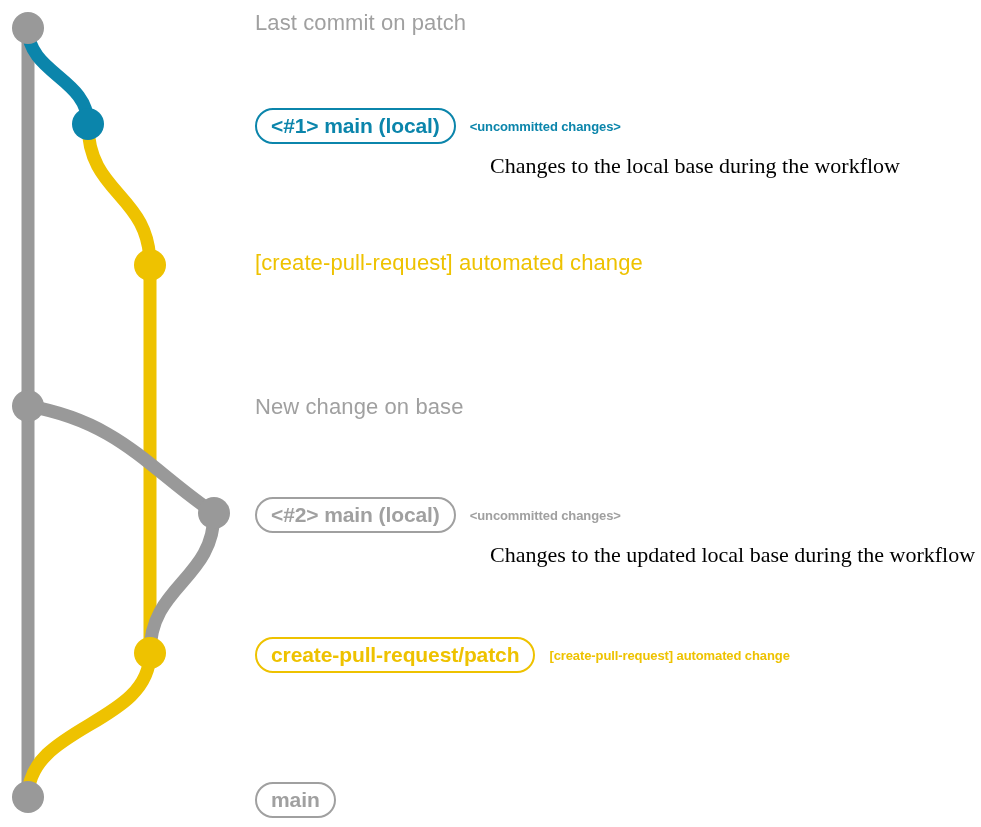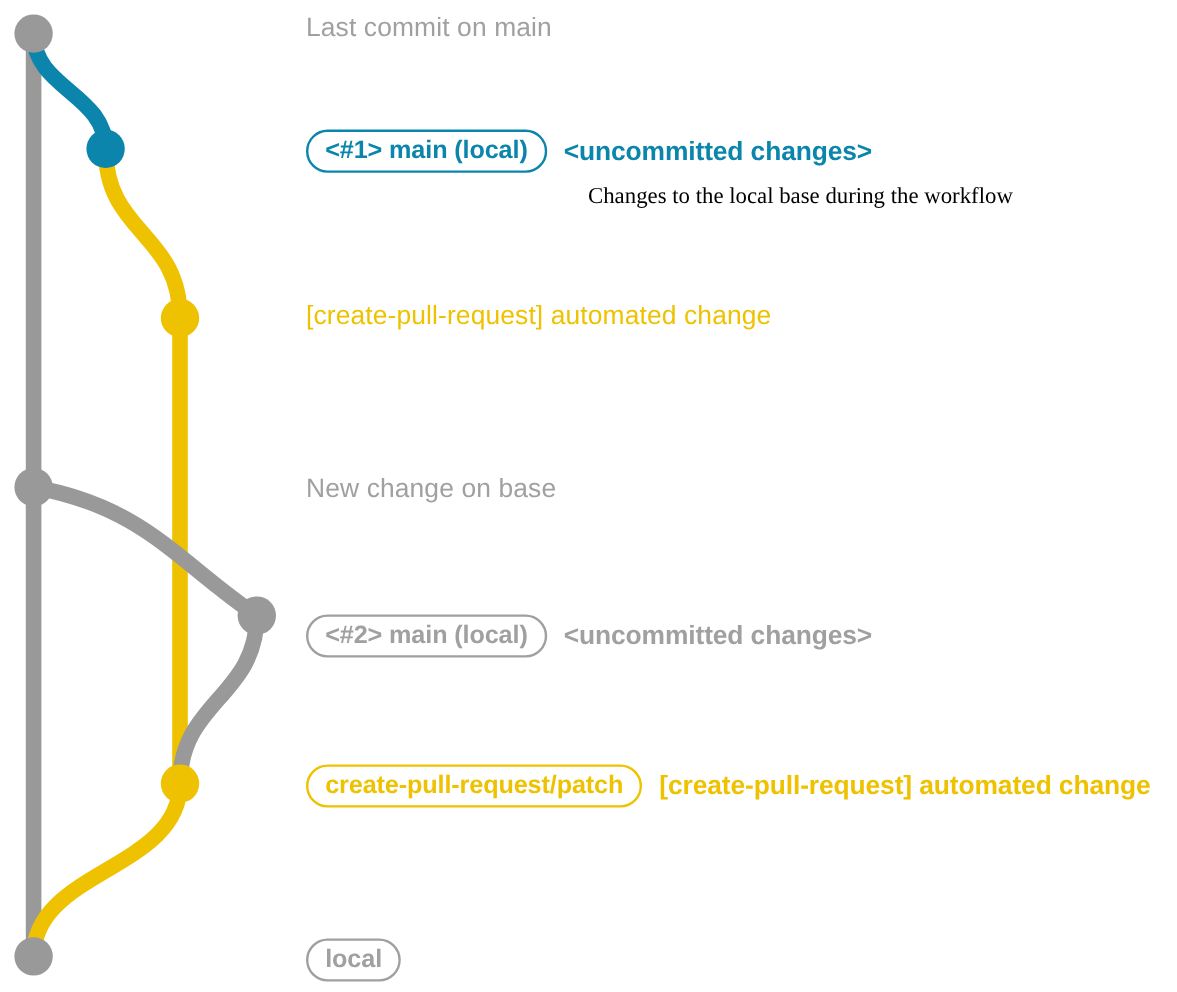--- a/index.html
+++ b/index.html
@@ -40,29 +40,29 @@
     border-radius: 999px;
     border: 2px solid currentColor;
     padding: 5px 14px 6px 14px;
     font-size: 21px;
     font-weight: 700;
     line-height: 1;
     letter-spacing: -0.1px;
   }
 
   .subject {
-    font-size: 22px;
+    font-size: 13px;
     font-weight: 700;
     line-height: 1;
     letter-spacing: -0.1px;
   }
 
   .desc {
     font-family: "Liberation Serif", serif;
-    font-size: 19px;
+    font-size: 22px;
     color: #000000;
     margin-top: 9px;
     white-space: nowrap;
   }
 
   .plain-head {
     font-size: 22px;
     font-weight: 400;
     line-height: 1;
     letter-spacing: 0.1px;
@@ -96,50 +96,51 @@
       <circle cx="28" cy="406" r="16" fill="#999999"></circle>
       <circle cx="214" cy="513" r="16" fill="#999999"></circle>
       <circle cx="150" cy="653" r="16" fill="#eec200"></circle>
       <circle cx="28" cy="797" r="16" fill="#999999"></circle>
     </g>
 </svg>
 
 <div id="rows-container">
     <div class="row" style="top: 12px;">
       <div class="head-line">
-        <span class="plain-head" style="color: rgb(160, 160, 160); font-weight: 400;">Last commit on main</span>
+        <span class="plain-head" style="color: rgb(160, 160, 160); font-weight: 400;">Last commit on patch</span>
       </div>
     </div>
     <div class="row" style="top: 108px;">
       <div class="head-line">
         <span class="pill" style="color: rgb(11, 133, 171);">&lt;#1&gt; main (local)</span>
         <span class="subject" style="color: rgb(11, 133, 171);">&lt;uncommitted changes&gt;</span>
       </div>
       <div class="desc" style="margin-left: 235px;">Changes to the local base during the workflow</div>
     </div>
     <div class="row" style="top: 252px;">
       <div class="head-line">
         <span class="plain-head" style="color: rgb(238, 194, 0); font-weight: 400;">[create-pull-request] automated change</span>
       </div>
     </div>
     <div class="row" style="top: 396px;">
       <div class="head-line">
         <span class="plain-head" style="color: rgb(160, 160, 160); font-weight: 400;">New change on base</span>
       </div>
     </div>
-    <div class="row" style="top: 512px;">
+    <div class="row" style="top: 497px;">
       <div class="head-line">
         <span class="pill" style="color: rgb(160, 160, 160);">&lt;#2&gt; main (local)</span>
         <span class="subject" style="color: rgb(160, 160, 160);">&lt;uncommitted changes&gt;</span>
       </div>
+      <div class="desc" style="margin-left: 235px;">Changes to the updated local base during the workflow</div>
     </div>
     <div class="row" style="top: 637px;">
       <div class="head-line">
         <span class="pill" style="color: rgb(238, 194, 0); text-align: right;">create-pull-request/patch</span>
         <span class="subject" style="color: rgb(238, 194, 0);">[create-pull-request] automated change</span>
       </div>
     </div>
     <div class="row" style="top: 782px;">
       <div class="head-line">
-        <span class="pill" style="color: rgb(160, 160, 160);">local</span>
+        <span class="pill" style="color: rgb(160, 160, 160);">main</span>
       </div>
     </div>
   </div>
 
 </body></html>

